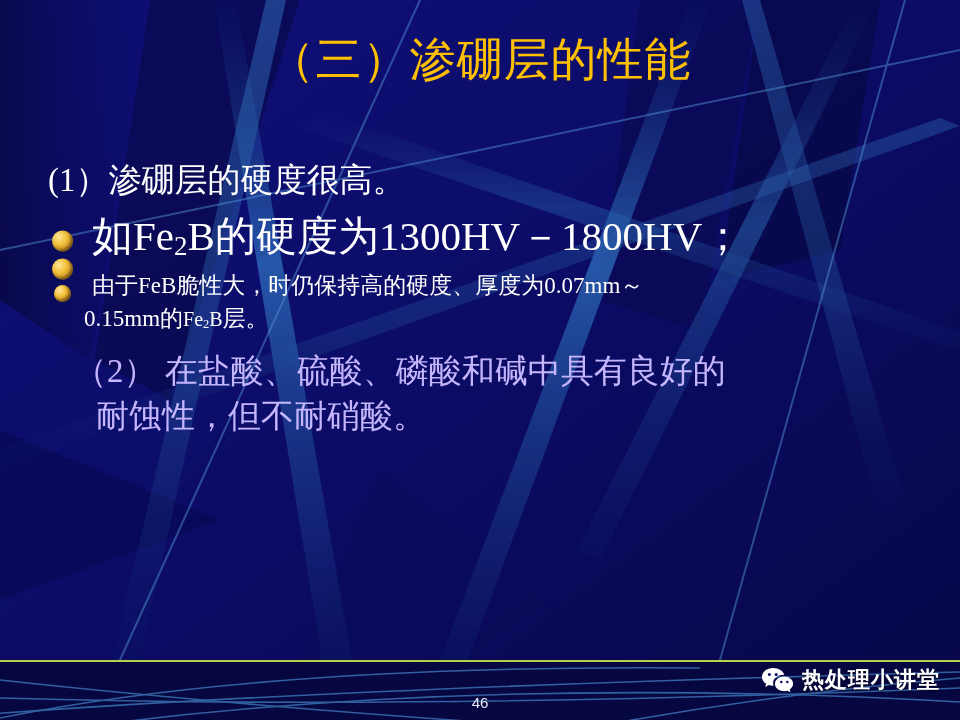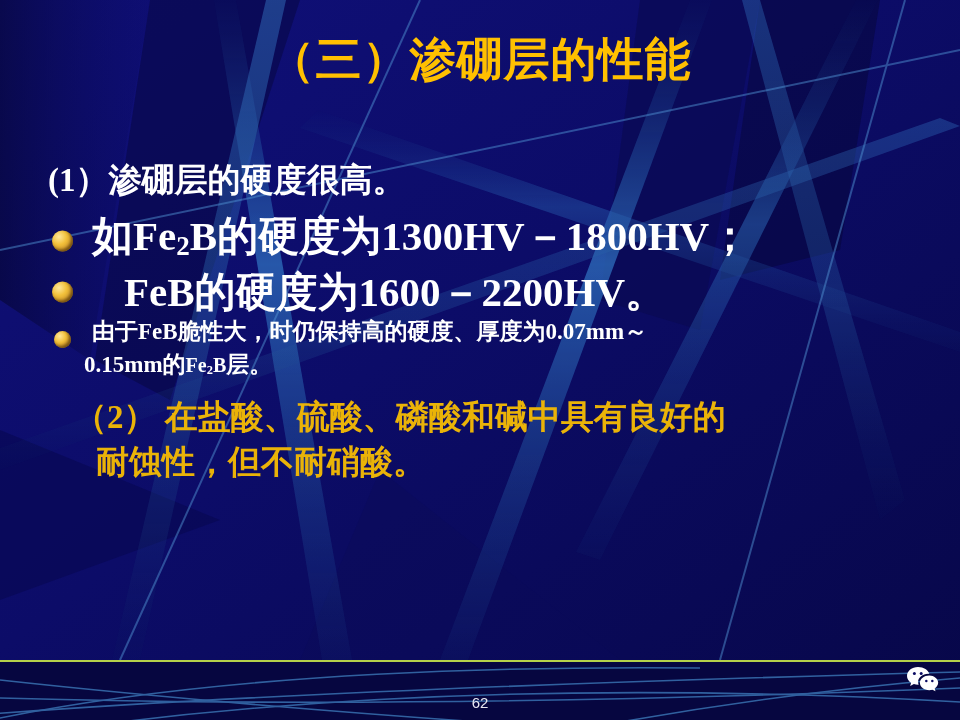--- a/index.html
+++ b/index.html
@@ -26,21 +26,20 @@
     z-index: 0;
   }
 
   
   #content {
     position: absolute;
     left: 0; top: 0;
     width: 960px;
     height: 720px;
     z-index: 2;
-    font-weight: bold;
   }
 
   .title {
     position: absolute;
     left: 0;
     top: 34px;
     width: 960px;
     text-align: center;
     color: #ffc000;
     font-size: 46px;
@@ -105,21 +104,21 @@
 
   .sub { font-size: 0.66em; vertical-align: -0.18em; }
   .big-fe { font-size: 20px; }
   .big-fe .sub { font-size: 0.62em; }
 
   .para {
     position: relative;
     white-space: nowrap;
     font-size: 33px;
     line-height: 45px;
-    color: #eab308;
+    color: #c4b5fd;
   }
   .para.hang { padding-left: 30px; }
 
   .gapsm { height: 8px; }
 
   
   #footer-band {
     position: absolute;
     left: 0;
     top: 660px;
@@ -223,21 +222,20 @@
 
       <div class="line l1">(1）渗硼层的硬度很高。</div>
 
       <div class="line bullet-line">
         <span class="bullet"></span>
         <span>如Fe</span><span class="sub">2</span><span>B的硬度为1300HV－1800HV；</span>
       </div>
 
       <div class="line bullet-line indent-1">
         <span class="bullet"></span>
-        <span>FeB的硬度为1600－2200HV。</span>
       </div>
 
       <div class="line bullet-line small">
         <span class="bullet"></span>
         <span>由于FeB脆性大，时仍保持高的硬度、厚度为0.07mm～</span>
       </div>
 
       <div class="line bullet-line small cont-indent">
         <span>0.15mm的</span><span class="big-fe"><span>Fe</span><span class="sub">2</span><span>B</span></span><span>层。</span>
       </div>
@@ -275,17 +273,18 @@
         <path d="M12 2C5.9 2 1 6 1 10.9c0 2.8 1.6 5.2 4.1 6.8L4.2 21l3.7-1.9c1.3.4 2.7.6 4.1.6h.6c-.3-.8-.5-1.7-.5-2.6 0-4.6 4.5-8.3 10-8.3.4 0 .8 0 1.2.1C22.4 5.1 17.7 2 12 2z"></path>
         <path d="M23.3 10.4c-5.2 0-9.4 3.3-9.4 7.4 0 4.1 4.2 7.4 9.4 7.4 1.1 0 2.2-.2 3.2-.5l3 1.5-.8-2.8c2.1-1.4 3.5-3.4 3.5-5.6 0-4.1-4.2-7.4-8.9-7.4z"></path>
       </g>
       <g fill="#0b0b63">
         <circle cx="8.4" cy="8.6" r="1.5"></circle>
         <circle cx="15.2" cy="8.6" r="1.5"></circle>
         <circle cx="20.3" cy="16.1" r="1.25"></circle>
         <circle cx="26.3" cy="16.1" r="1.25"></circle>
       </g>
     </svg>
+    <span>热处理小讲堂</span>
   </div>
 
-  <div id="page-number">62</div>
+  <div id="page-number">46</div>
 
 </div>
 
 </body></html>

